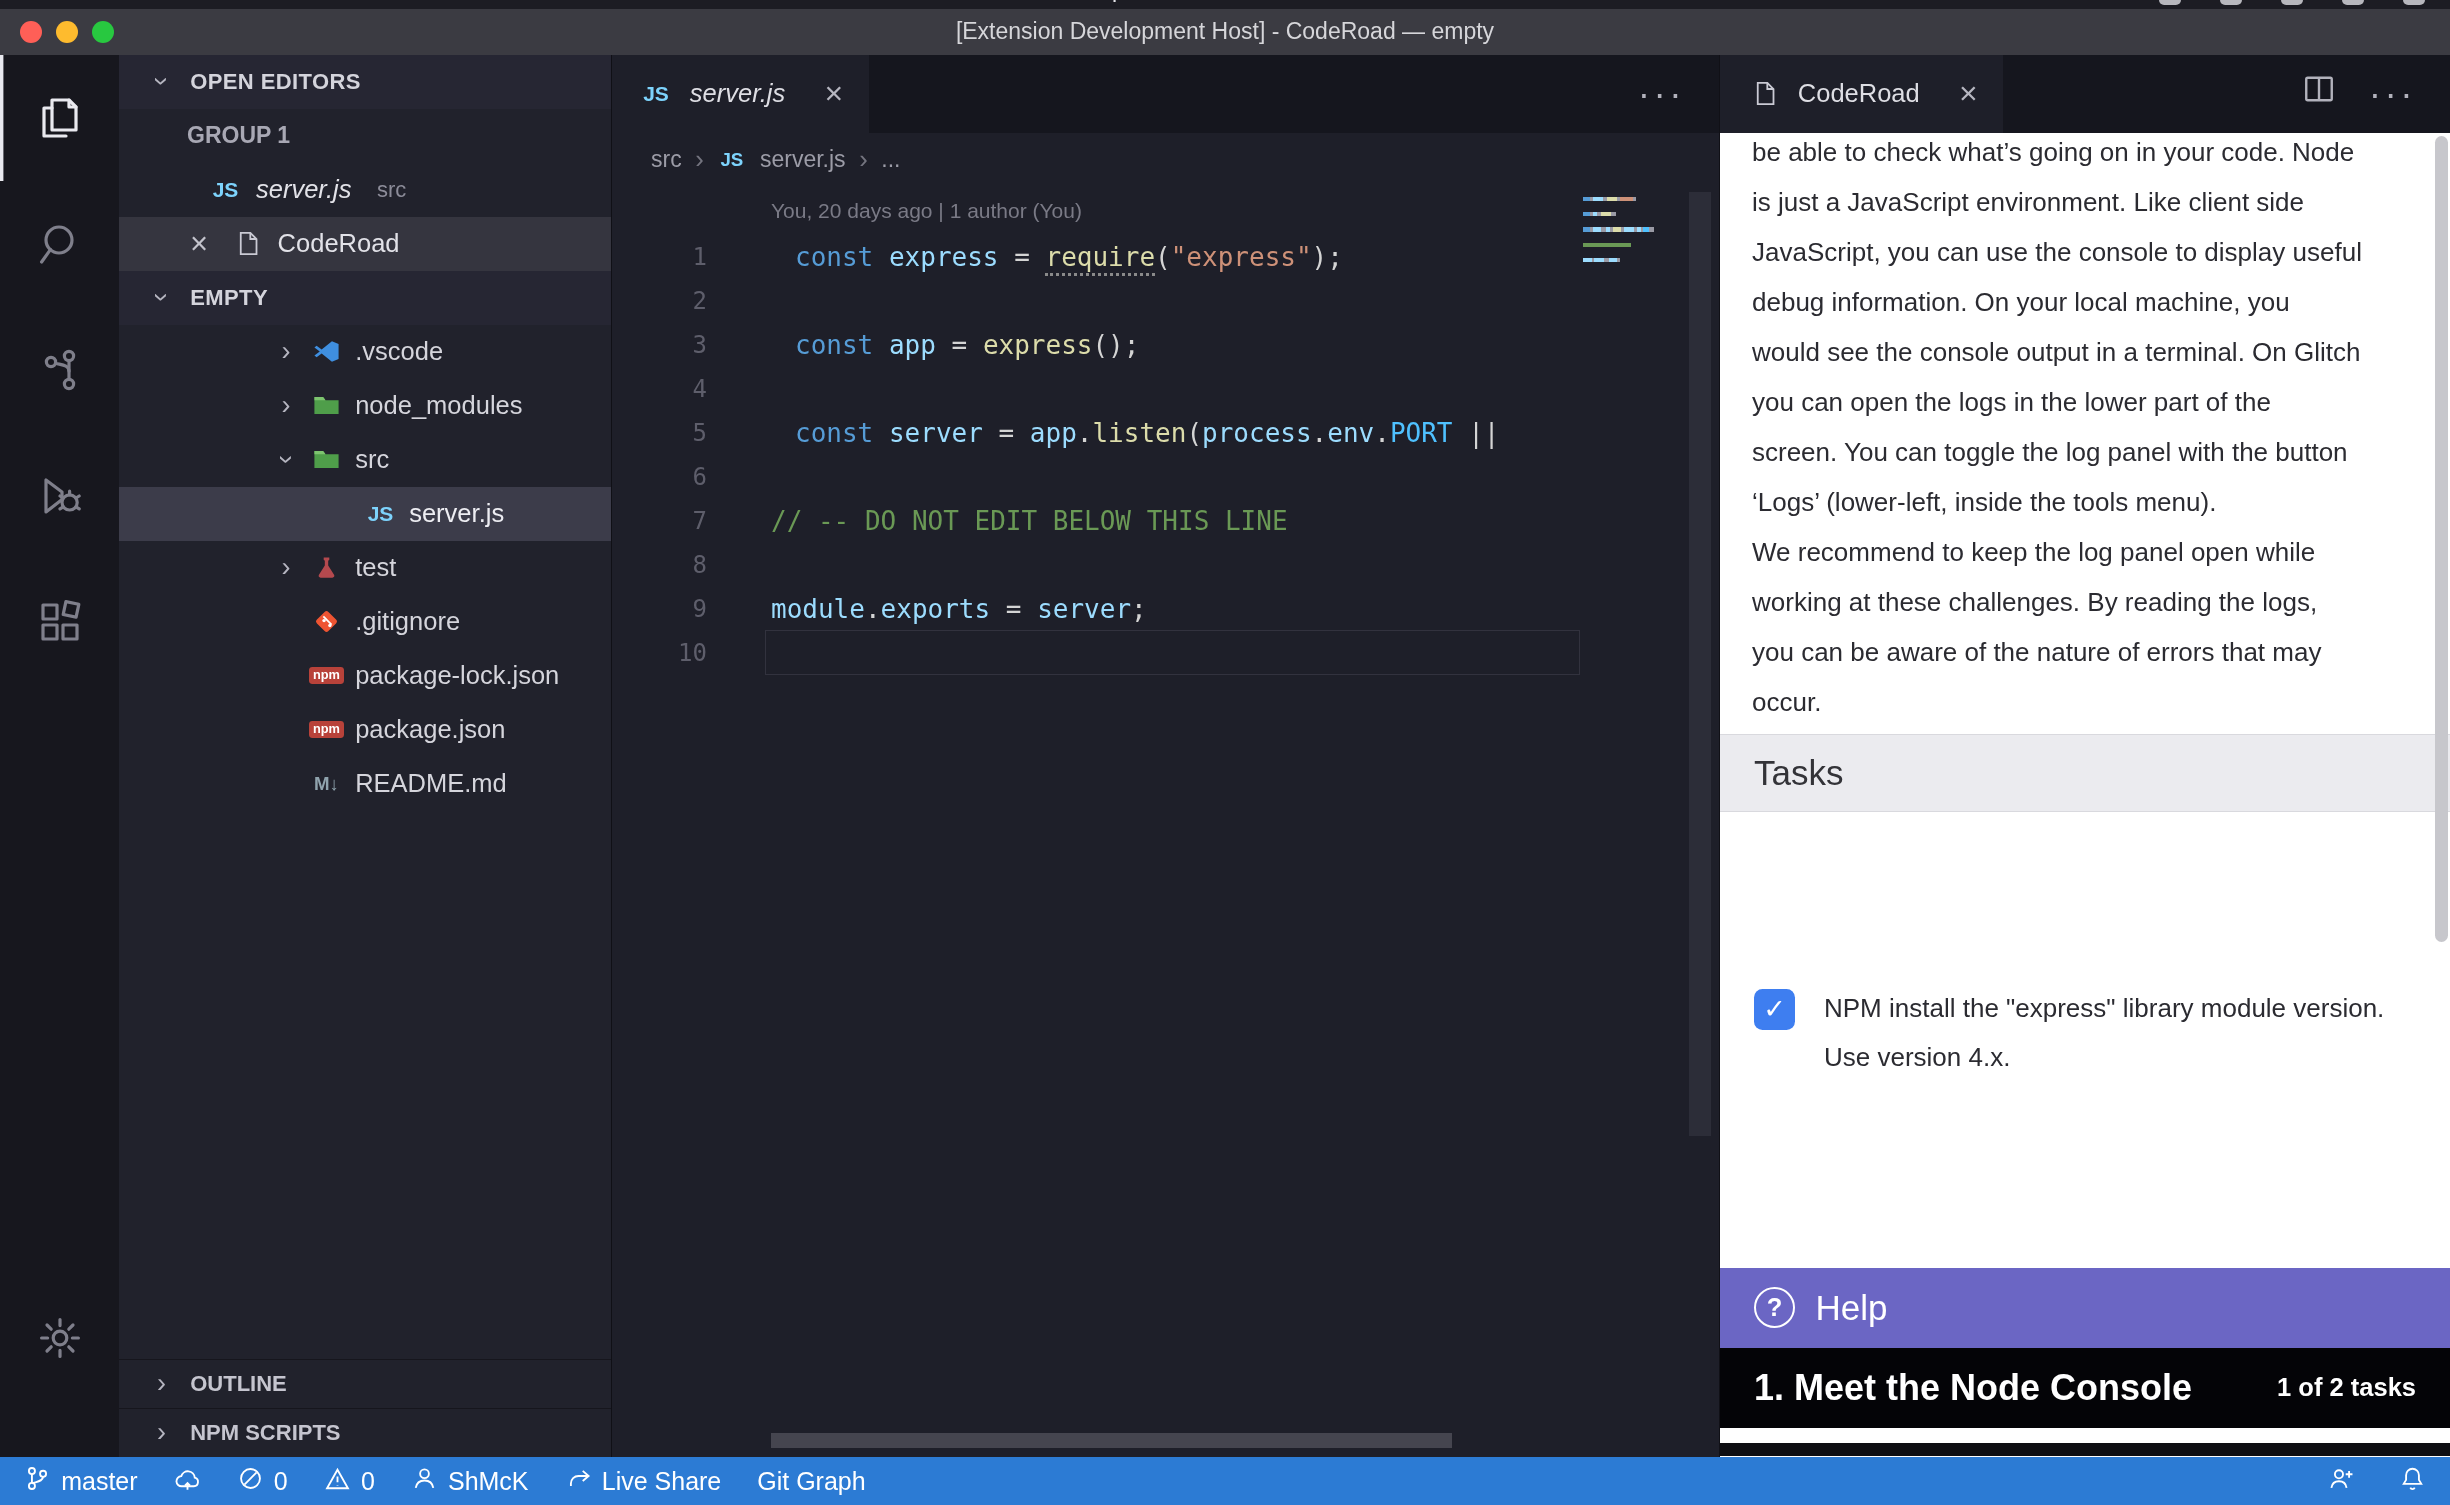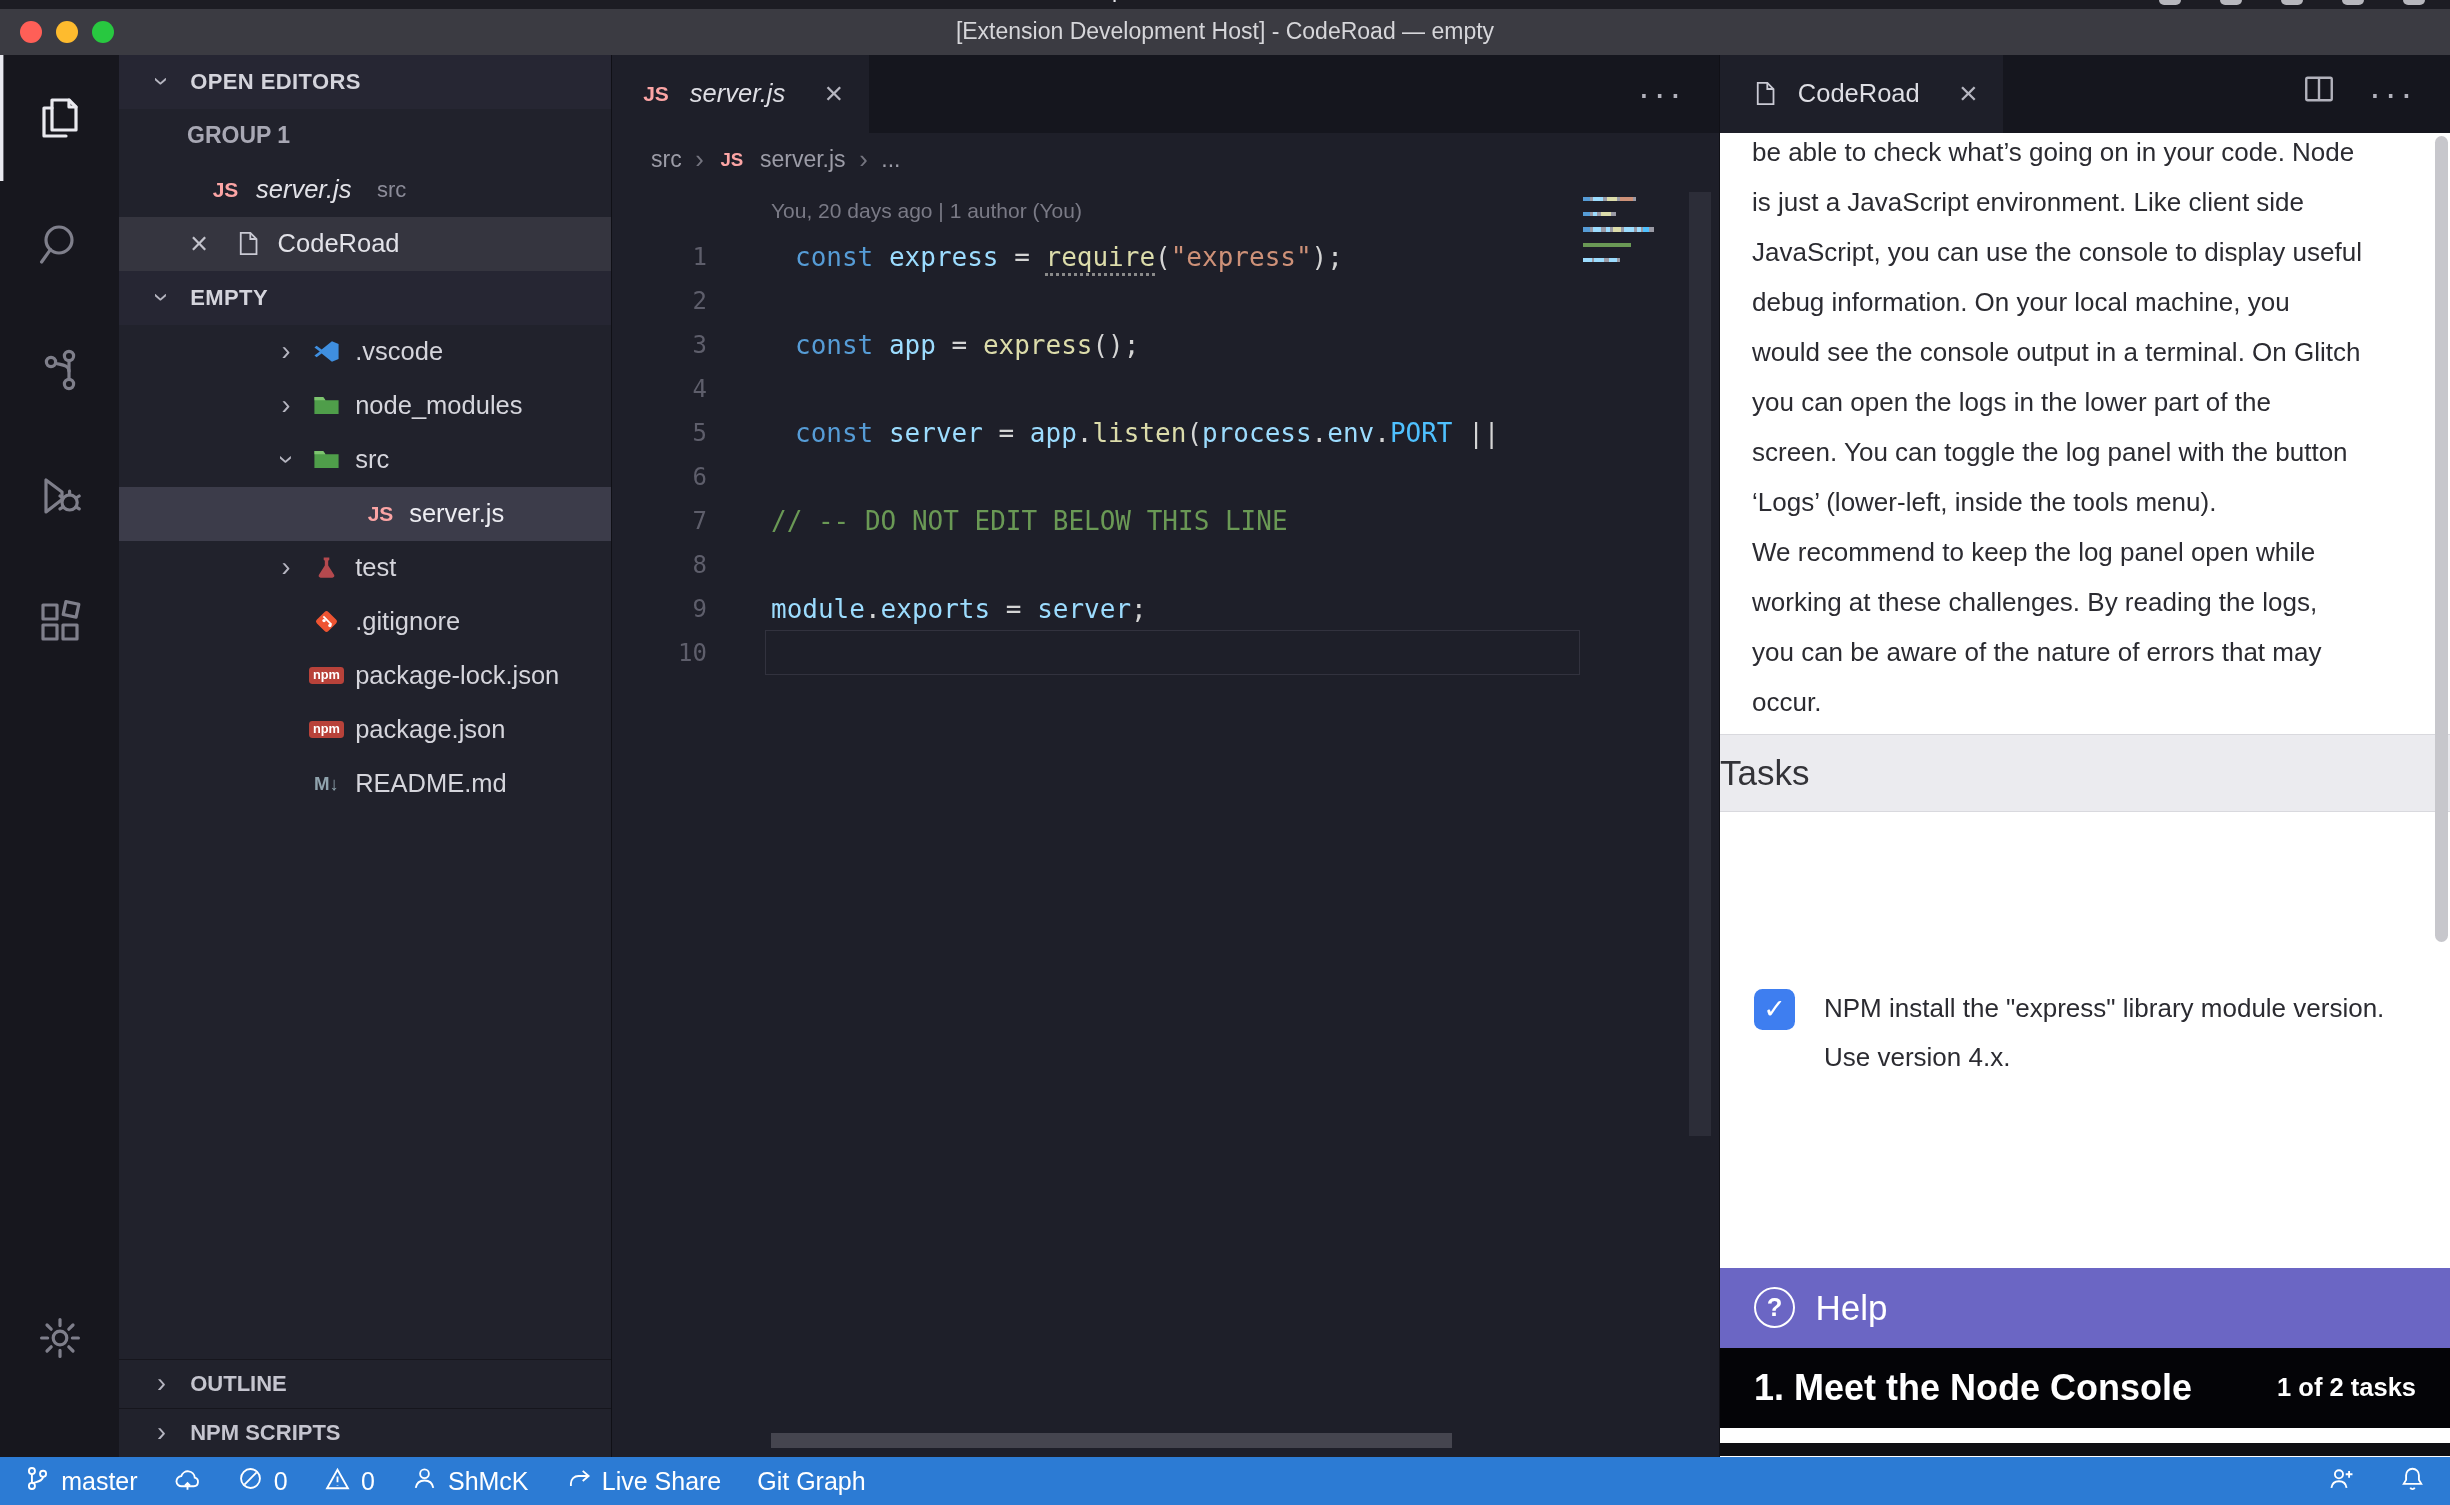--- a/index.html
+++ b/index.html
@@ -38,21 +38,21 @@
   .twistie { display:inline-flex; width:44px; justify-content:center; font-size:27px; color:#b5b5c0; flex:none; font-weight:normal; }
   .twistie.down { transform:rotate(90deg); }
   .oe-group { padding-left:68px; font-weight:bold; font-size:23px; color:#a8a8b4; }
   .oe-item { padding-left:88px; gap:12px; color:#e2e2e8; }
   .oe-item.closable { padding-left:71px; }
   .oe-item.active { background:#35353f; }
   .oe-close { font-size:31px; color:#c3c3cc; margin-right:8.5px; }
   .oe-detail { color:#8c8c99; font-size:22px; margin-left:13.6px; }
   .it { font-style:italic; }
   .fi { display:inline-flex; width:37px; justify-content:center; align-items:center; flex:none; }
-  .fico-js { color:#fca5a5; font-weight:bold; font-size:21px; }
+  .fico-js { color:#7dd3fc; font-weight:bold; font-size:21px; }
   .fico-npm { background:#b8423a; color:#fff; font-size:12.8px; font-weight:bold; padding:2.6px 4.3px; border-radius:3.4px; line-height:1; }
   .fico-md { color:#8fa3ad; font-weight:bold; font-size:18.7px; }
   .tree-row { color:#d5d5dc; }
   .tree-row.selected { background:#3c3c4a; color:#ededf2; }
   .tree-label { margin-left:10.2px; }
   .sb-bottom { position:absolute; bottom:0; left:0; right:0; }
   .sb-bottom .sb-row { height:49px; border-top:1.7px solid #16161d; font-weight:bold; font-size:22px; color:#c5c5cf; padding-left:20.4px; gap:6.8px; }
 
   
   .editor-group { width:1108px; flex:none; display:flex; flex-direction:column; background:#1e1f29; border-left:1.7px solid #101016; }
@@ -78,21 +78,21 @@
   .mm-line { display:flex; height:4.3px; margin-bottom:3.4px; }
   .mm-line span { height:4.3px; display:inline-block; }
   .vscroll { position:absolute; top:5.1px; right:8.5px; width:22px; height:944px; background:rgba(118,118,134,0.16); }
   .hscroll { position:absolute; left:159px; bottom:8.5px; width:681px; height:15.3px; background:#45454f; }
 
   
   .coderoad-group { flex:1; display:flex; flex-direction:column; background:#15161e; min-width:0; border-left:1.7px solid #101016; }
   .split svg { width:36px; height:36px; }
   .webview { flex:1; background:#fff; position:relative; overflow:hidden; color:#2b2b31; }
   .lesson { position:absolute; top:-5.1px; left:32px; right:44px; font-size:26px; line-height:50px; white-space:pre-line; }
-  .tasks-band { position:absolute; top:601px; left:0; right:0; height:78px; background:#ebebef; border-top:1.7px solid #d9d9de; border-bottom:1.7px solid #d9d9de; display:flex; align-items:center; font-size:35px; color:#333338; }
+  .tasks-band { position:absolute; top:601px; left:0; right:0; height:78px; background:#ebebef; border-top:1.7px solid #d9d9de; border-bottom:1.7px solid #d9d9de; display:flex; align-items:center; padding-left:34px; font-size:35px; color:#333338; }
   .tasks { position:absolute; top:851px; left:34px; right:37px; }
   .task-row { display:flex; align-items:flex-start; margin-bottom:88px; }
   .cbox { width:41px; height:41px; border-radius:8.5px; flex:none; display:flex; align-items:center; justify-content:center; margin-top:5.1px; }
   .cbox.checked { background:var(--checkbox_checked,#3e7ef0); color:#fff; font-size:27px; }
   .cbox.unchecked { border:2.6px solid #d0d0d6; background:#fff; }
   .task-text { margin-left:29px; font-size:26px; line-height:49px; }
   .chip { background:#0b0b10; color:#f2f2f2; font-family:"DejaVu Sans Mono", monospace; font-size:23px; padding:4.3px 12px; border-radius:5.1px; }
   .help-bar { position:absolute; top:1135px; height:80px; left:0; right:0; background:var(--help_bar,#6b66c4); color:#fff; display:flex; align-items:center; padding-left:34px; gap:20.4px; font-size:35px; }
   .help-q { width:41px; height:41px; border-radius:50%; border:2.6px solid #fff; display:flex; align-items:center; justify-content:center; font-size:25.5px; font-weight:bold; flex:none; }
   .cr-footer { position:absolute; top:1215px; height:80px; left:0; right:0; background:#040407; color:#fff; display:flex; align-items:center; padding:0 34px; }

